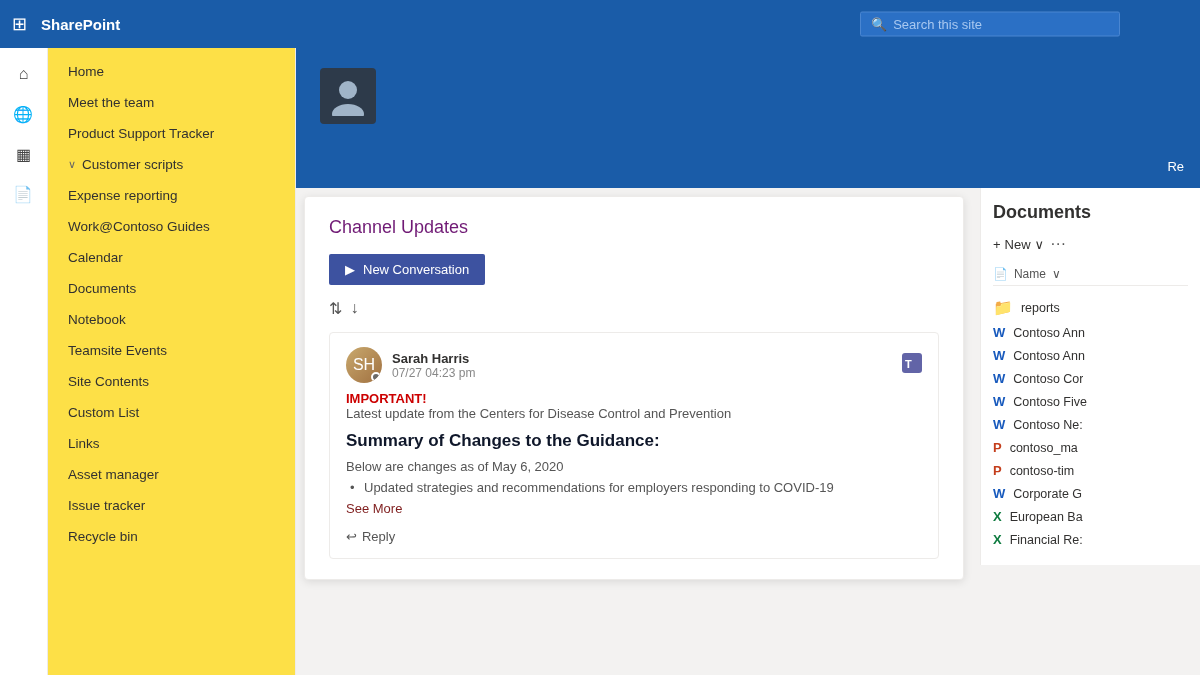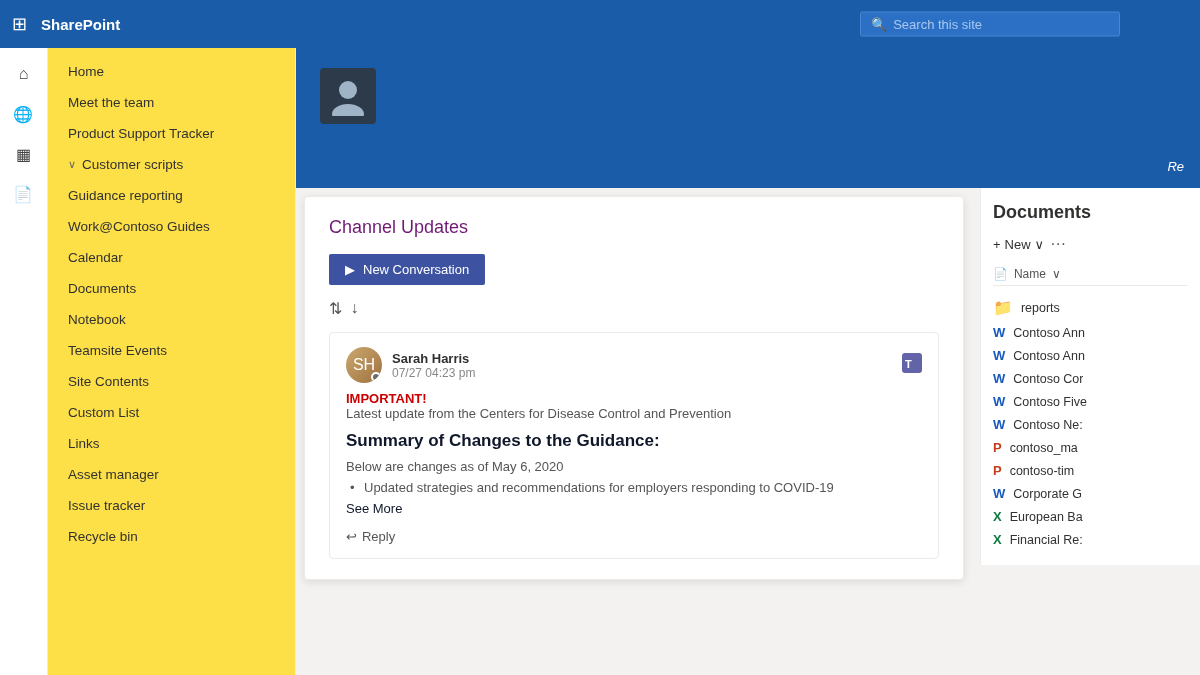--- a/index.html
+++ b/index.html
@@ -136,21 +136,21 @@
       top: 0;
       left: 0;
       right: 0;
       height: 44px;
       background: #1a5ca8;
       display: flex;
       align-items: center;
       justify-content: flex-end;
       padding: 0 16px;
     }
-    .toolbar-re { color: white; font-size: 13px; font-style: italic; }
+    .toolbar-re { color: white; font-size: 13px; }
 
     
     .channel-panel {
       position: absolute;
       top: 44px;
       left: 0;
       width: 660px;
       background: white;
       border: 1px solid #edebe9;
       border-radius: 4px;
@@ -209,21 +209,21 @@
     .message-meta { flex: 1; }
     .message-author { font-size: 13px; font-weight: 600; color: #323130; }
     .message-time { font-size: 12px; color: #888; }
     .teams-icon { color: #6264a7; font-size: 18px; cursor: pointer; }
     .important-label { color: #c00; font-weight: 700; font-size: 13px; }
     .message-sub { font-size: 13px; color: #555; margin-bottom: 10px; }
     .message-heading { font-size: 17px; font-weight: 700; color: #0f172a; margin-bottom: 8px; }
     .message-date { font-size: 13px; color: #555; margin-bottom: 6px; }
     .message-bullet { font-size: 13px; color: #555; padding-left: 18px; position: relative; }
     .message-bullet::before { content: '•'; position: absolute; left: 4px; }
-    .see-more { color: #0f172a; font-size: 13px; cursor: pointer; margin-top: 6px; display: inline-block; }
+    .see-more { color: #7f1d1d; font-size: 13px; cursor: pointer; margin-top: 6px; display: inline-block; }
     .reply-btn {
       display: flex;
       align-items: center;
       gap: 5px;
       margin-top: 12px;
       font-size: 13px;
       color: #555;
       cursor: pointer;
     }
 
@@ -316,21 +316,21 @@
       <span>Meet the team</span>
     </div>
     <div class="sidebar-item">
       <span>Product Support Tracker</span>
     </div>
     <div class="sidebar-item has-submenu">
       <span class="chevron">∨</span>
       <span>Customer scripts</span>
     </div>
     <div class="sidebar-item">
-      <span>Guidance reporting</span>
+      <span>Expense reporting</span>
     </div>
     <div class="sidebar-item">
       <span>Work@Contoso Guides</span>
     </div>
     <div class="sidebar-item">
       <span>Calendar</span>
     </div>
     <div class="sidebar-item">
       <span>Documents</span>
     </div>

